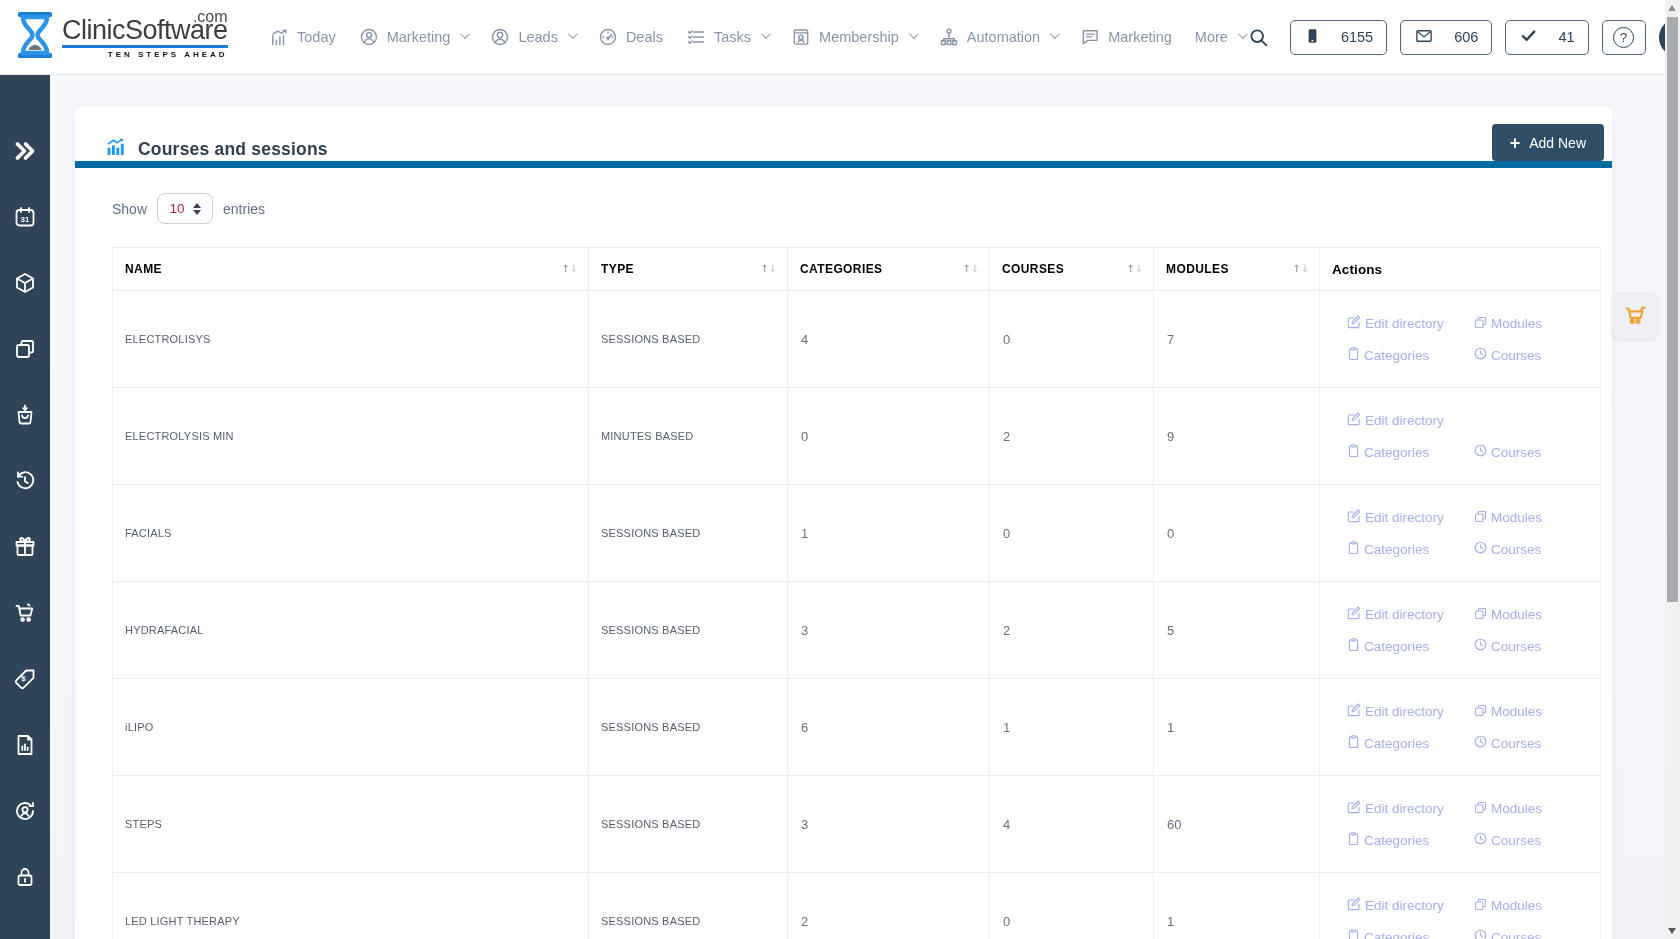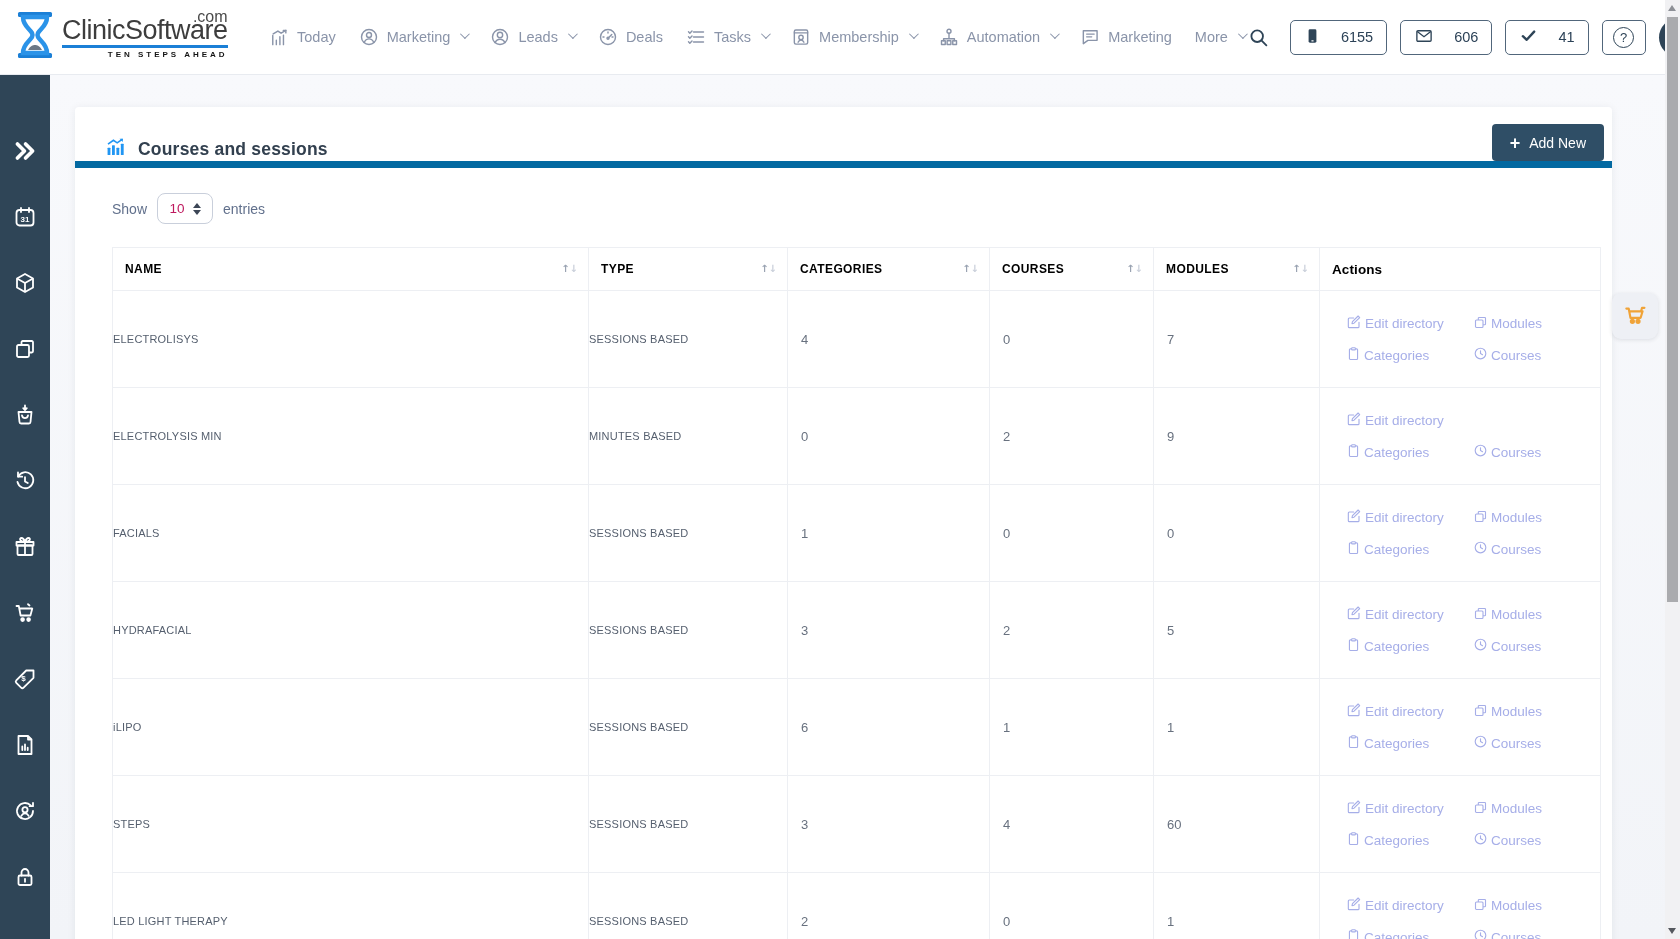--- a/index.html
+++ b/index.html
@@ -65,21 +65,21 @@
   col.c-name{width:476px;} col.c-type{width:199px;} col.c-cat{width:202px;}
   col.c-courses{width:164px;} col.c-mod{width:166px;} col.c-actions{width:281px;}
   th, td { border:1px solid #edeff3; }
   thead th { height:43px; text-align:left; vertical-align:middle; padding:0 10px 0 12px; background:#fff; cursor:pointer; }
   .th-inner { display:flex; align-items:center; justify-content:space-between; }
   .th-label { font-size:12px; font-weight:700; color:#000000; letter-spacing:.4px; }
   .th-label.plain { font-size:13.5px; font-weight:600; letter-spacing:.1px; }
   .sort { font-family:"DejaVu Sans", sans-serif; font-size:10px; line-height:1; white-space:nowrap; }
   .sort .s-up { color:#9aa3b2; } .sort .s-dn { color:#c9cfda; }
   tbody td { height:97px; vertical-align:middle; }
-  td.cell-name, td.cell-type { font-size:11px; color:#555f6e; letter-spacing:.2px; }
+  td.cell-name, td.cell-type { padding-left:12px; font-size:11px; color:#555f6e; letter-spacing:.2px; }
   td.cell-categories, td.cell-courses, td.cell-modules { padding-left:13px; font-size:13px; color:#68717f; }
   td.cell-actions { padding-left:26px; }
   .actions-stack { display:flex; flex-direction:column; gap:13px; }
   .actions-line { display:flex; }
   .action-link { display:flex; align-items:center; gap:3px; width:131px; color:#a6aee8; font-size:13.5px;
                  text-decoration:none; cursor:pointer; }
   .action-link svg { flex:0 0 auto; }
 
   
   .cart-fab { position:fixed; right:22px; top:293px; width:46px; height:46px; border-radius:9px; background:#eef0f5;

